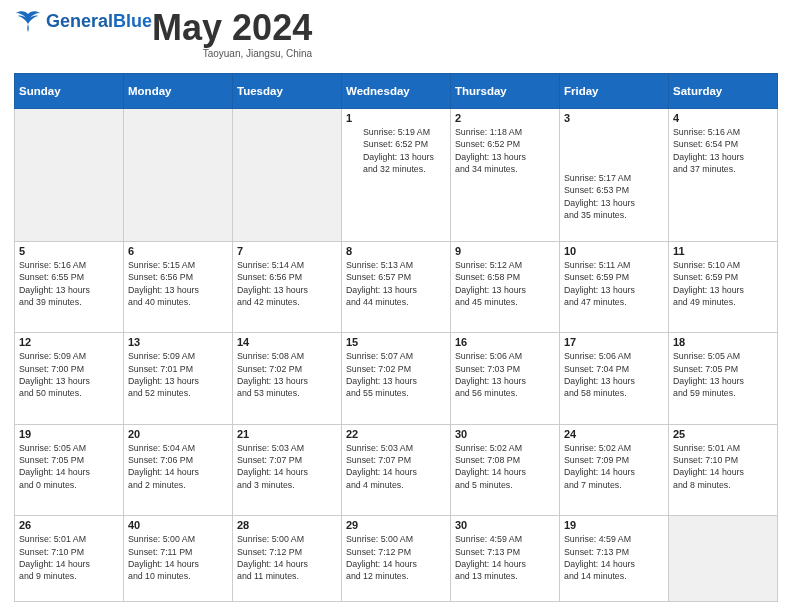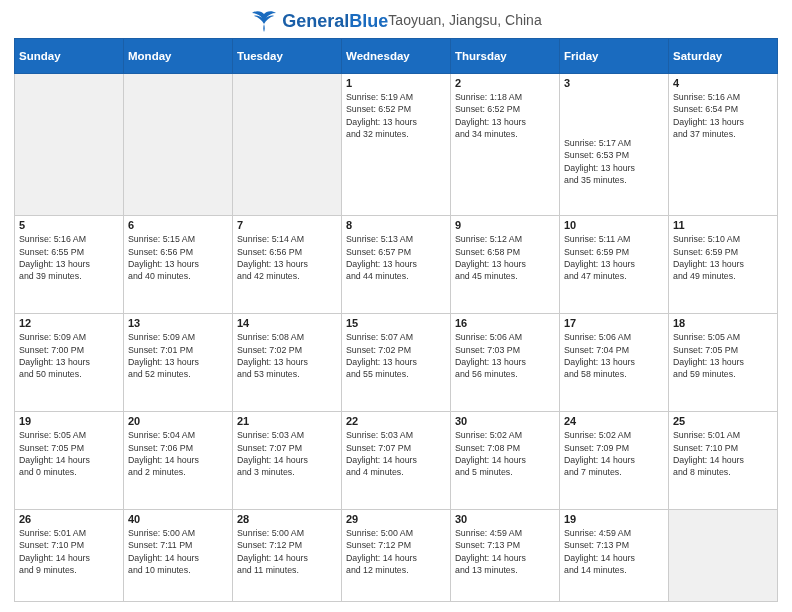--- a/index.html
+++ b/index.html
@@ -12,23 +12,23 @@
     }
     .page {
       width: 792px;
       height: 612px;
       padding: 10px 14px 10px 14px;
       display: flex;
       flex-direction: column;
     }
     .header {
       display: flex;
-      justify-content: center;
+      justify-content: flex-start;
       align-items: flex-start;
-      margin-bottom: 6px;
+      margin-bottom: 14px;
     }
     .logo {
       display: flex;
       align-items: center;
       gap: 4px;
     }
     .logo-text {
       font-size: 18px;
       font-weight: bold;
       color: #333;
@@ -44,21 +44,21 @@
     .title-block {
       text-align: right;
     }
     .month-title {
       font-size: 36px;
       font-weight: bold;
       color: #333;
       line-height: 1;
     }
     .location {
-      font-size: 14px;
+      font-size: 10px;
       color: #555;
       margin-top: 2px;
     }
     .calendar {
       flex: 1;
       border: 1px solid #ccc;
       border-collapse: collapse;
       width: 100%;
       table-layout: fixed;
     }
@@ -106,20 +106,21 @@
     <div class="logo">
       <svg class="logo-bird" viewBox="0 0 28 22" fill="none" xmlns="http://www.w3.org/2000/svg">
         <path d="M14 4 C16 1, 22 0, 26 3 C22 3, 18 5, 16 8 C18 6, 22 5, 24 6 C20 7, 16 10, 14 14 C12 10, 8 7, 4 6 C6 5, 10 6, 12 8 C10 5, 6 3, 2 3 C6 0, 12 1, 14 4Z" fill="#1a6bbf"></path>
         <path d="M14 14 C13 17, 13 20, 14 22 C15 20, 15 17, 14 14Z" fill="#1a6bbf"></path>
       </svg>
       <div>
         <div class="logo-text"><span>General</span><span style="color:#1a6bbf">Blue</span></div>
       </div>
     </div>
     <div class="title-block">
+      <div class="month-title">May 2024</div>
       <div class="location">Taoyuan, Jiangsu, China</div>
     </div>
   </div>
 
   <table class="calendar">
     <thead>
       <tr>
         <th>Sunday</th>
         <th>Monday</th>
         <th>Tuesday</th>
@@ -129,21 +130,21 @@
         <th>Saturday</th>
       </tr>
     </thead>
     <tbody id="calendar-body">
     <tr>
           <td class="empty"></td>
           <td class="empty"></td>
           <td class="empty"></td>
           <td>
             <div class="day-num">1</div>
-            <div class="day-info" style="white-space: pre-line;">Sunrise: 5:19 AM
+            <div class="day-info" style="white-space: pre-line; margin-left: 17px;">Sunrise: 5:19 AM
 Sunset: 6:52 PM
 Daylight: 13 hours
 and 32 minutes.</div>
           </td>
           <td>
             <div class="day-num">2</div>
             <div class="day-info" style="white-space: pre-line;">Sunrise: 1:18 AM
 Sunset: 6:52 PM
 Daylight: 13 hours
 and 34 minutes.</div>

